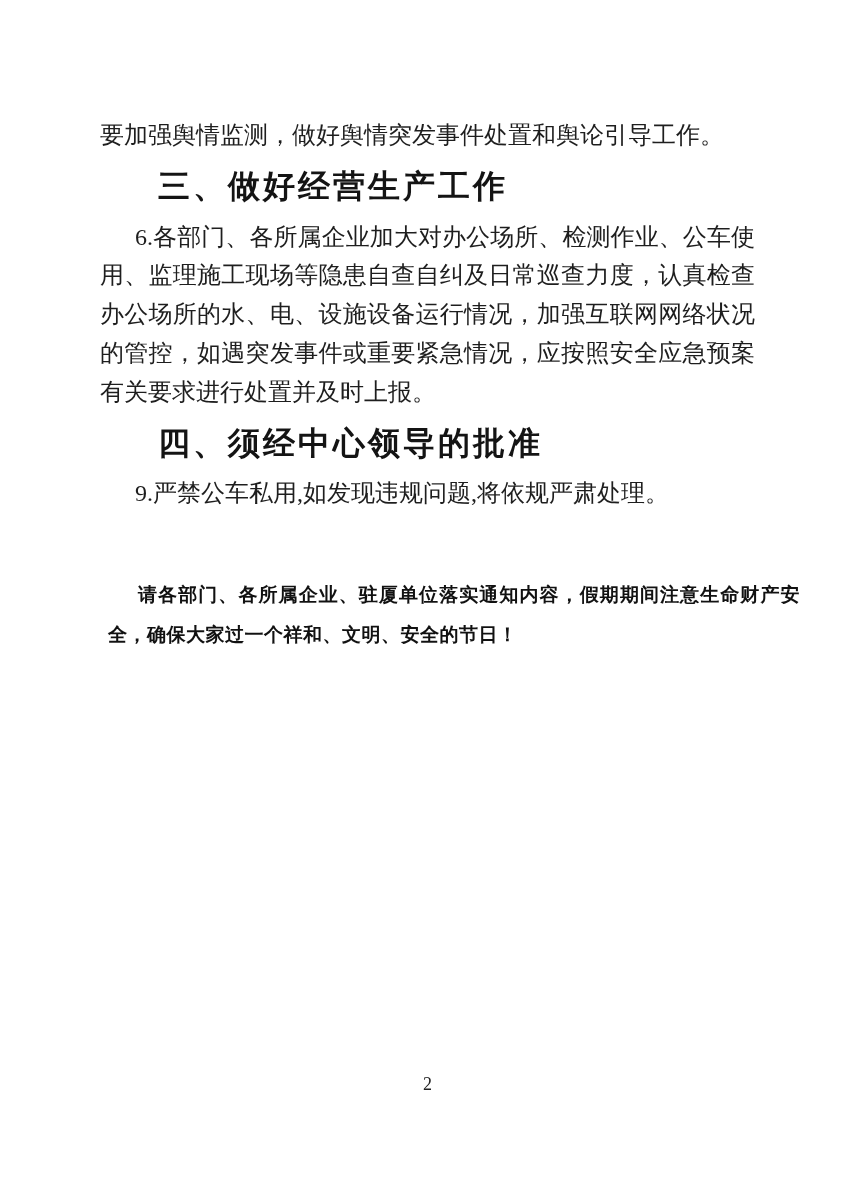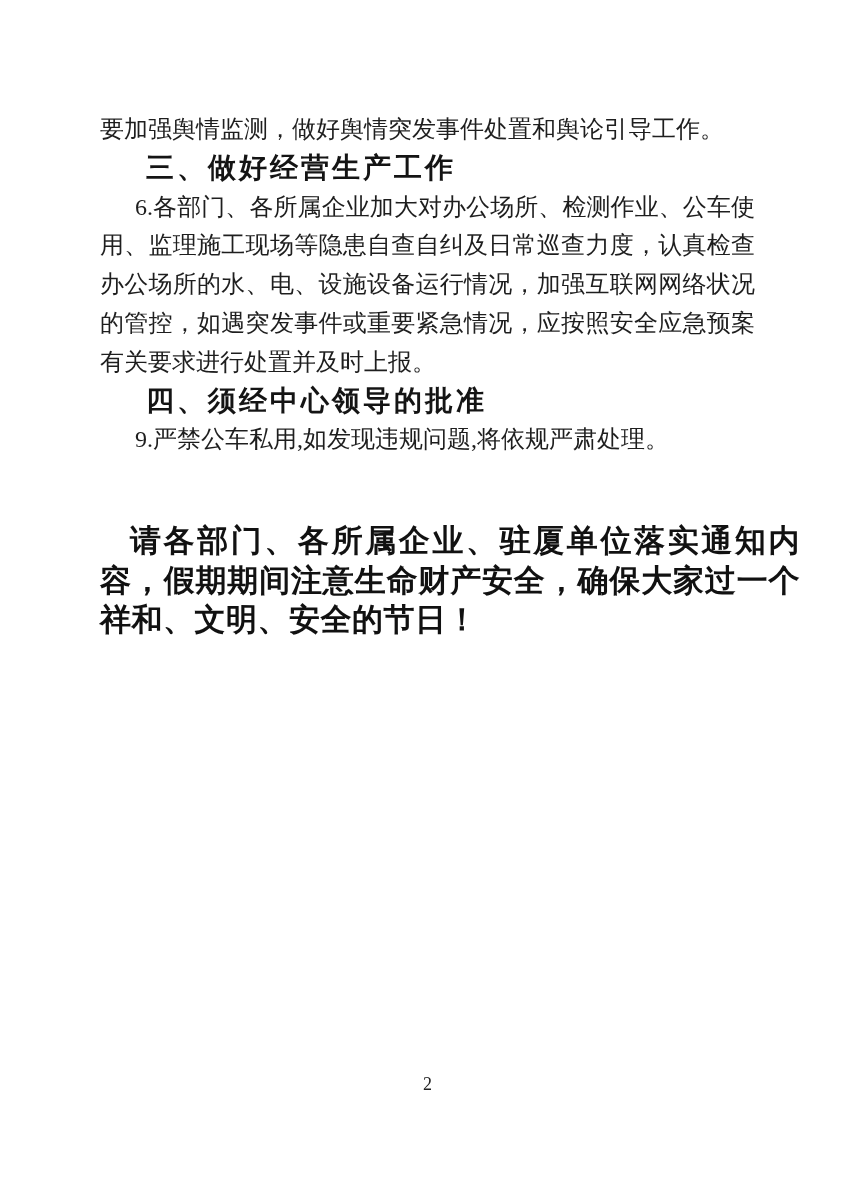--- a/index.html
+++ b/index.html
@@ -10,50 +10,50 @@
   .page {
     position: relative;
     width: 849px;
     height: 1200px;
     background: #ffffff;
     overflow: hidden;
   }
   .content {
     position: absolute;
     left: 100px;
-    top: 110px;
+    top: 116px;
     width: 655px;
   }
   .body-text {
     margin: 0;
     font-family: "Liberation Serif", "DejaVu Serif", serif;
     font-size: 24px;
     line-height: 38.8px;
     color: #1e1e1e;
     text-align: justify;
   }
   .num-indent {
     text-indent: 35px;
   }
   .section-heading {
-    margin: 0;
+    margin: 12px;
     font-family: "Liberation Sans", "DejaVu Sans", sans-serif;
     font-weight: 700;
-    font-size: 28px;
+    font-size: 32px;
     line-height: 38.8px;
     letter-spacing: 3px;
     text-indent: 46px;
     color: #141414;
     text-align: left;
   }
   .closing {
-    margin: 62px -45px 0 0;   
+    margin: 62px -45px 0 8px;   
     font-family: "Liberation Serif", "DejaVu Serif", serif;
     font-weight: 700;
-    font-size: 31px;
+    font-size: 19px;
     line-height: 39.5px;
     letter-spacing: 0.5px;
     text-indent: 30px;
     color: #111111;
     text-align: justify;
   }
   .footer {
     position: absolute;
     left: 100px;
     top: 1074px;

